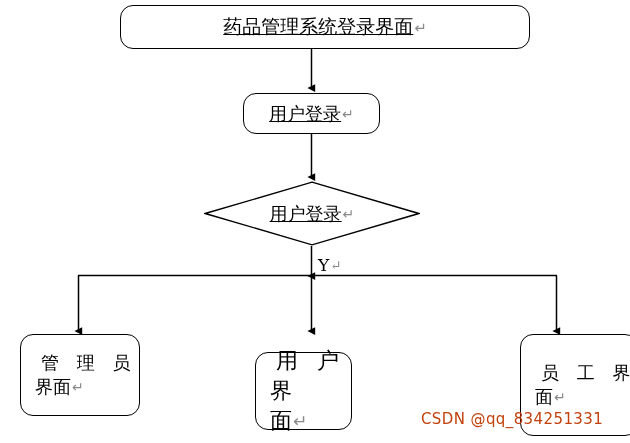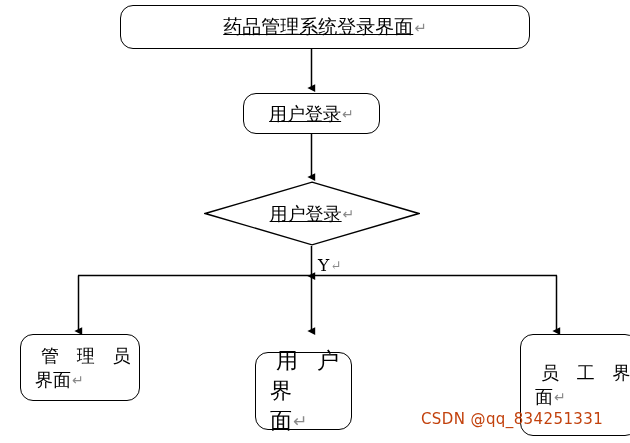--- a/index.html
+++ b/index.html
@@ -71,21 +71,21 @@
   #branch-label-y {
     position: absolute;
     left: 318px; top: 255px;
     font-size: 17px;
     font-family: "DejaVu Serif", "Liberation Serif", serif;
     color: #000;
   }
 
   
   #box-admin {
-    left: 20px; top: 334px; width: 120px; height: 67px;
+    left: 20px; top: 334px; width: 120px; height: 82px;
     font-size: 18px;
   }
   #box-user {
     left: 255px; top: 352px; width: 97px; height: 78px;
     font-size: 22px;
   }
   #box-staff {
     left: 520px; top: 334px; width: 118px; height: 102px;
     font-size: 18px;
   }

